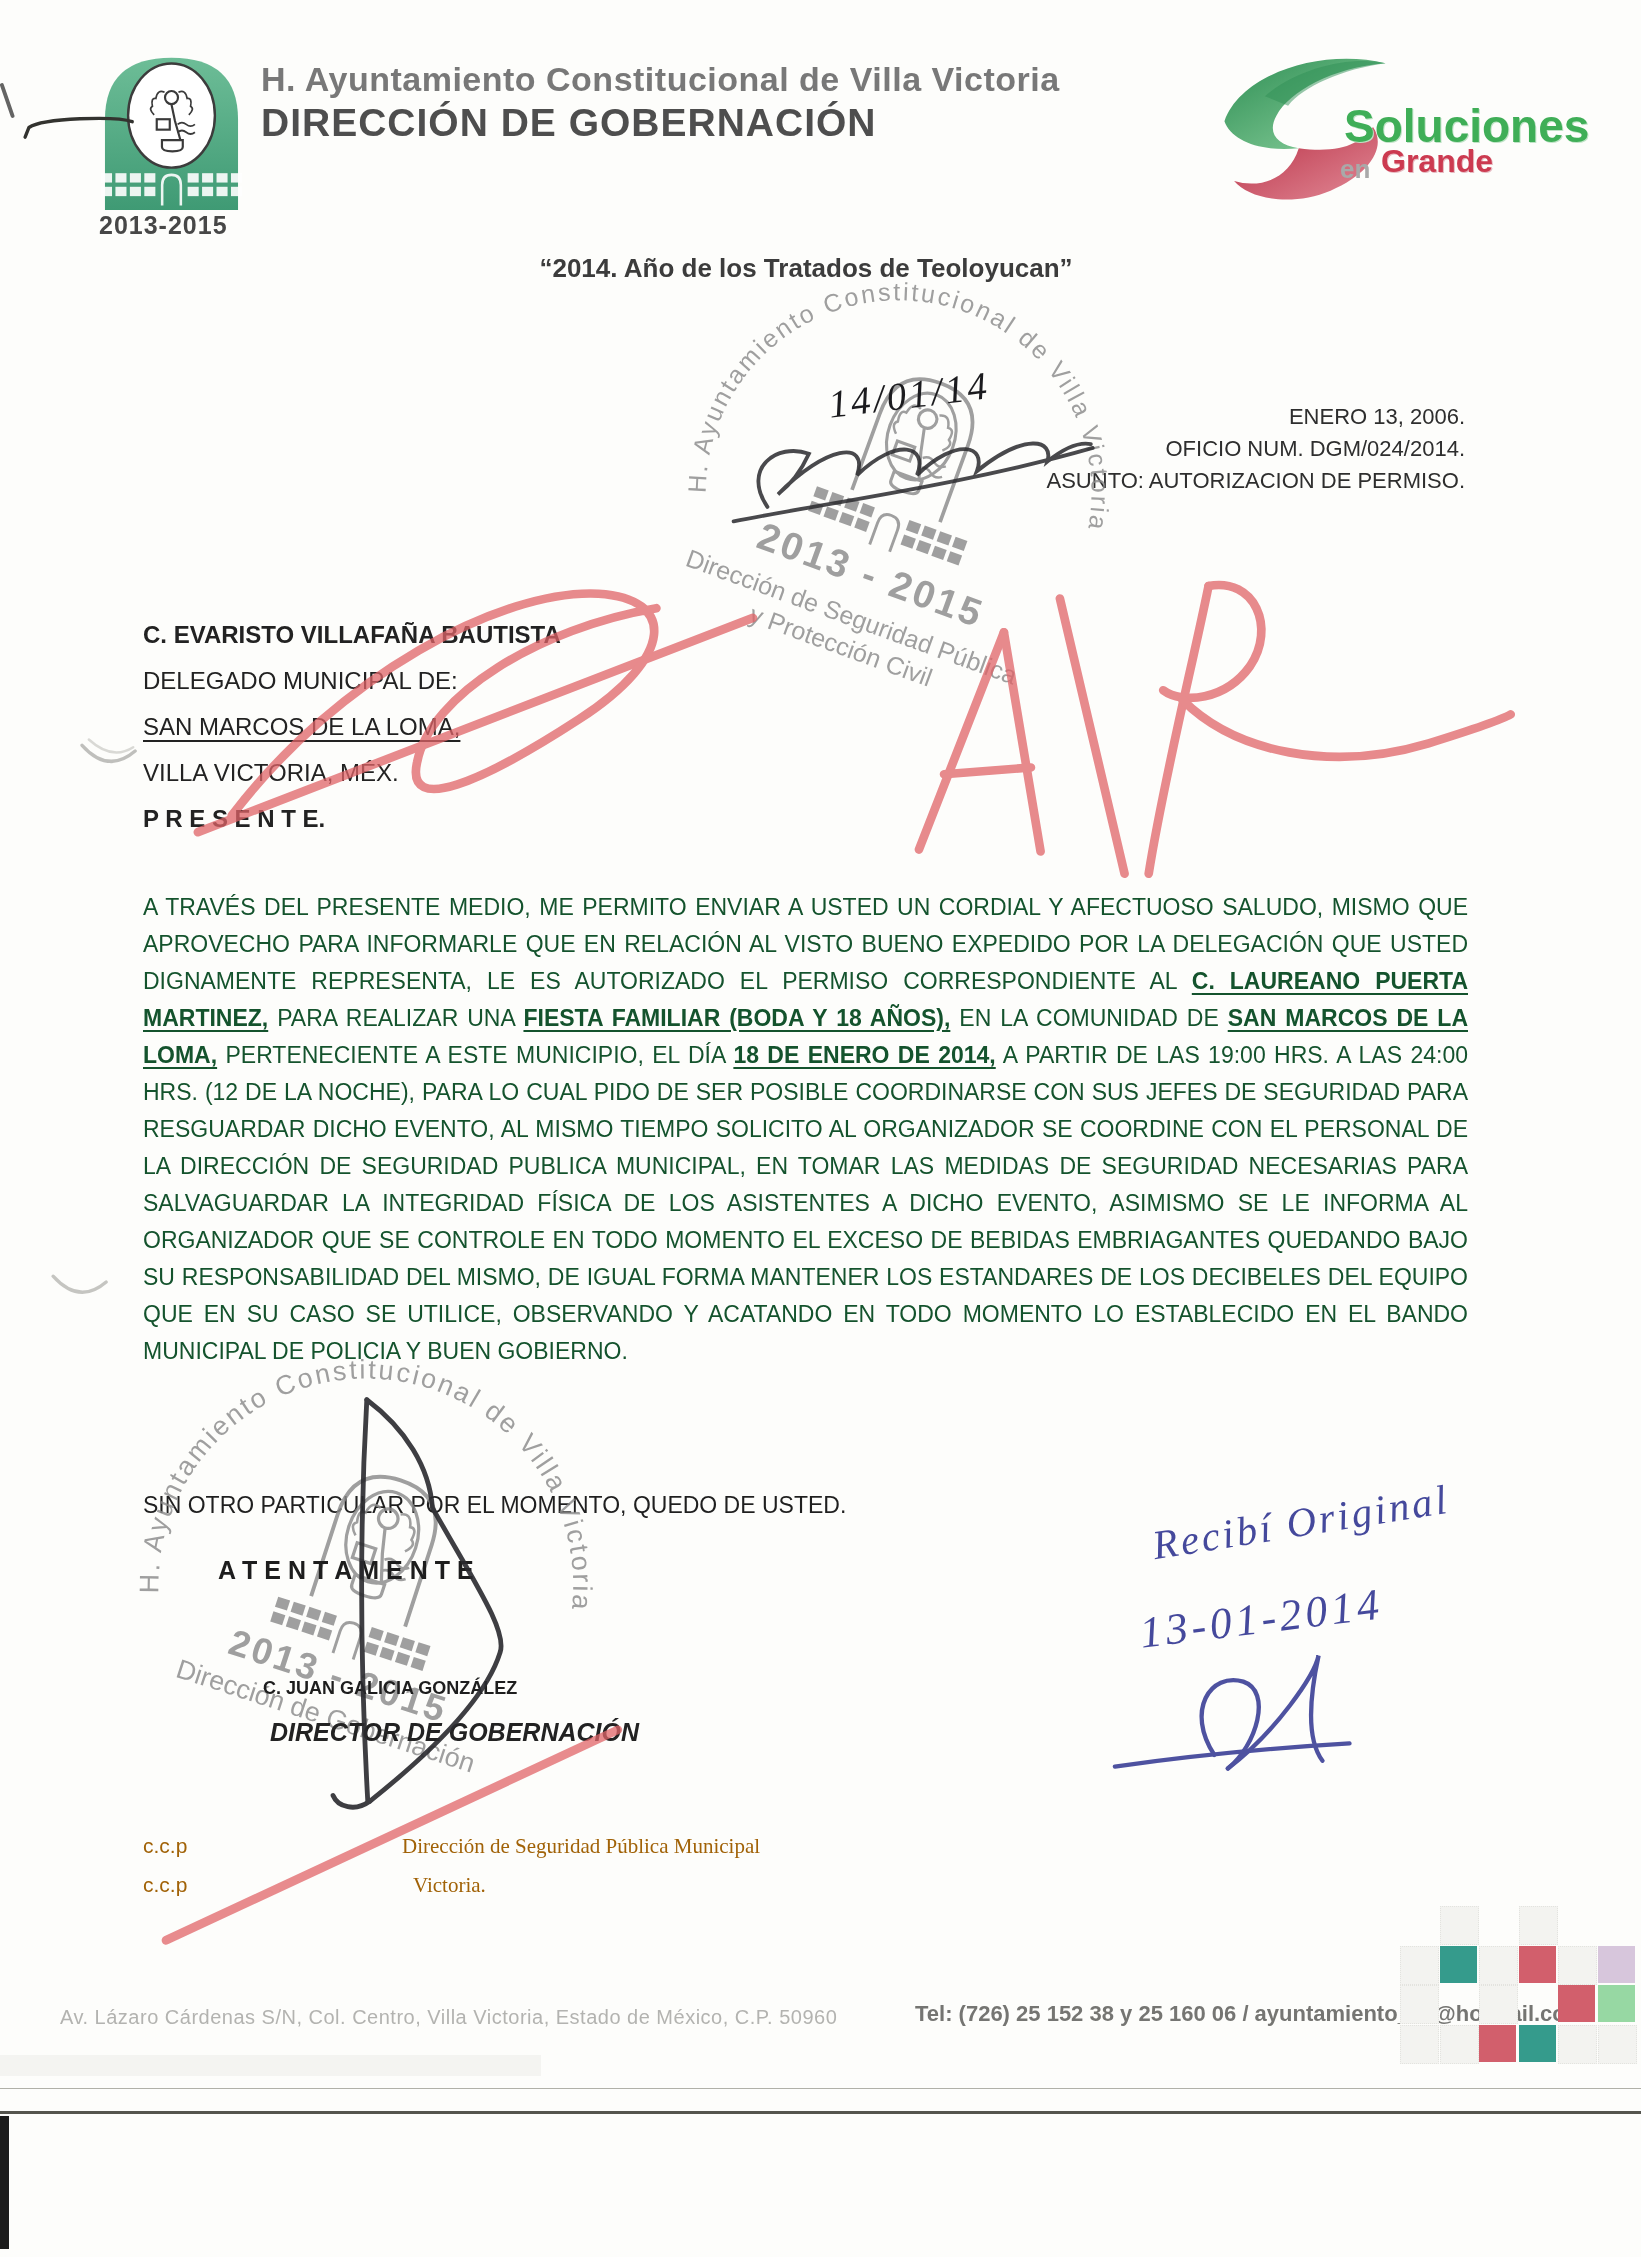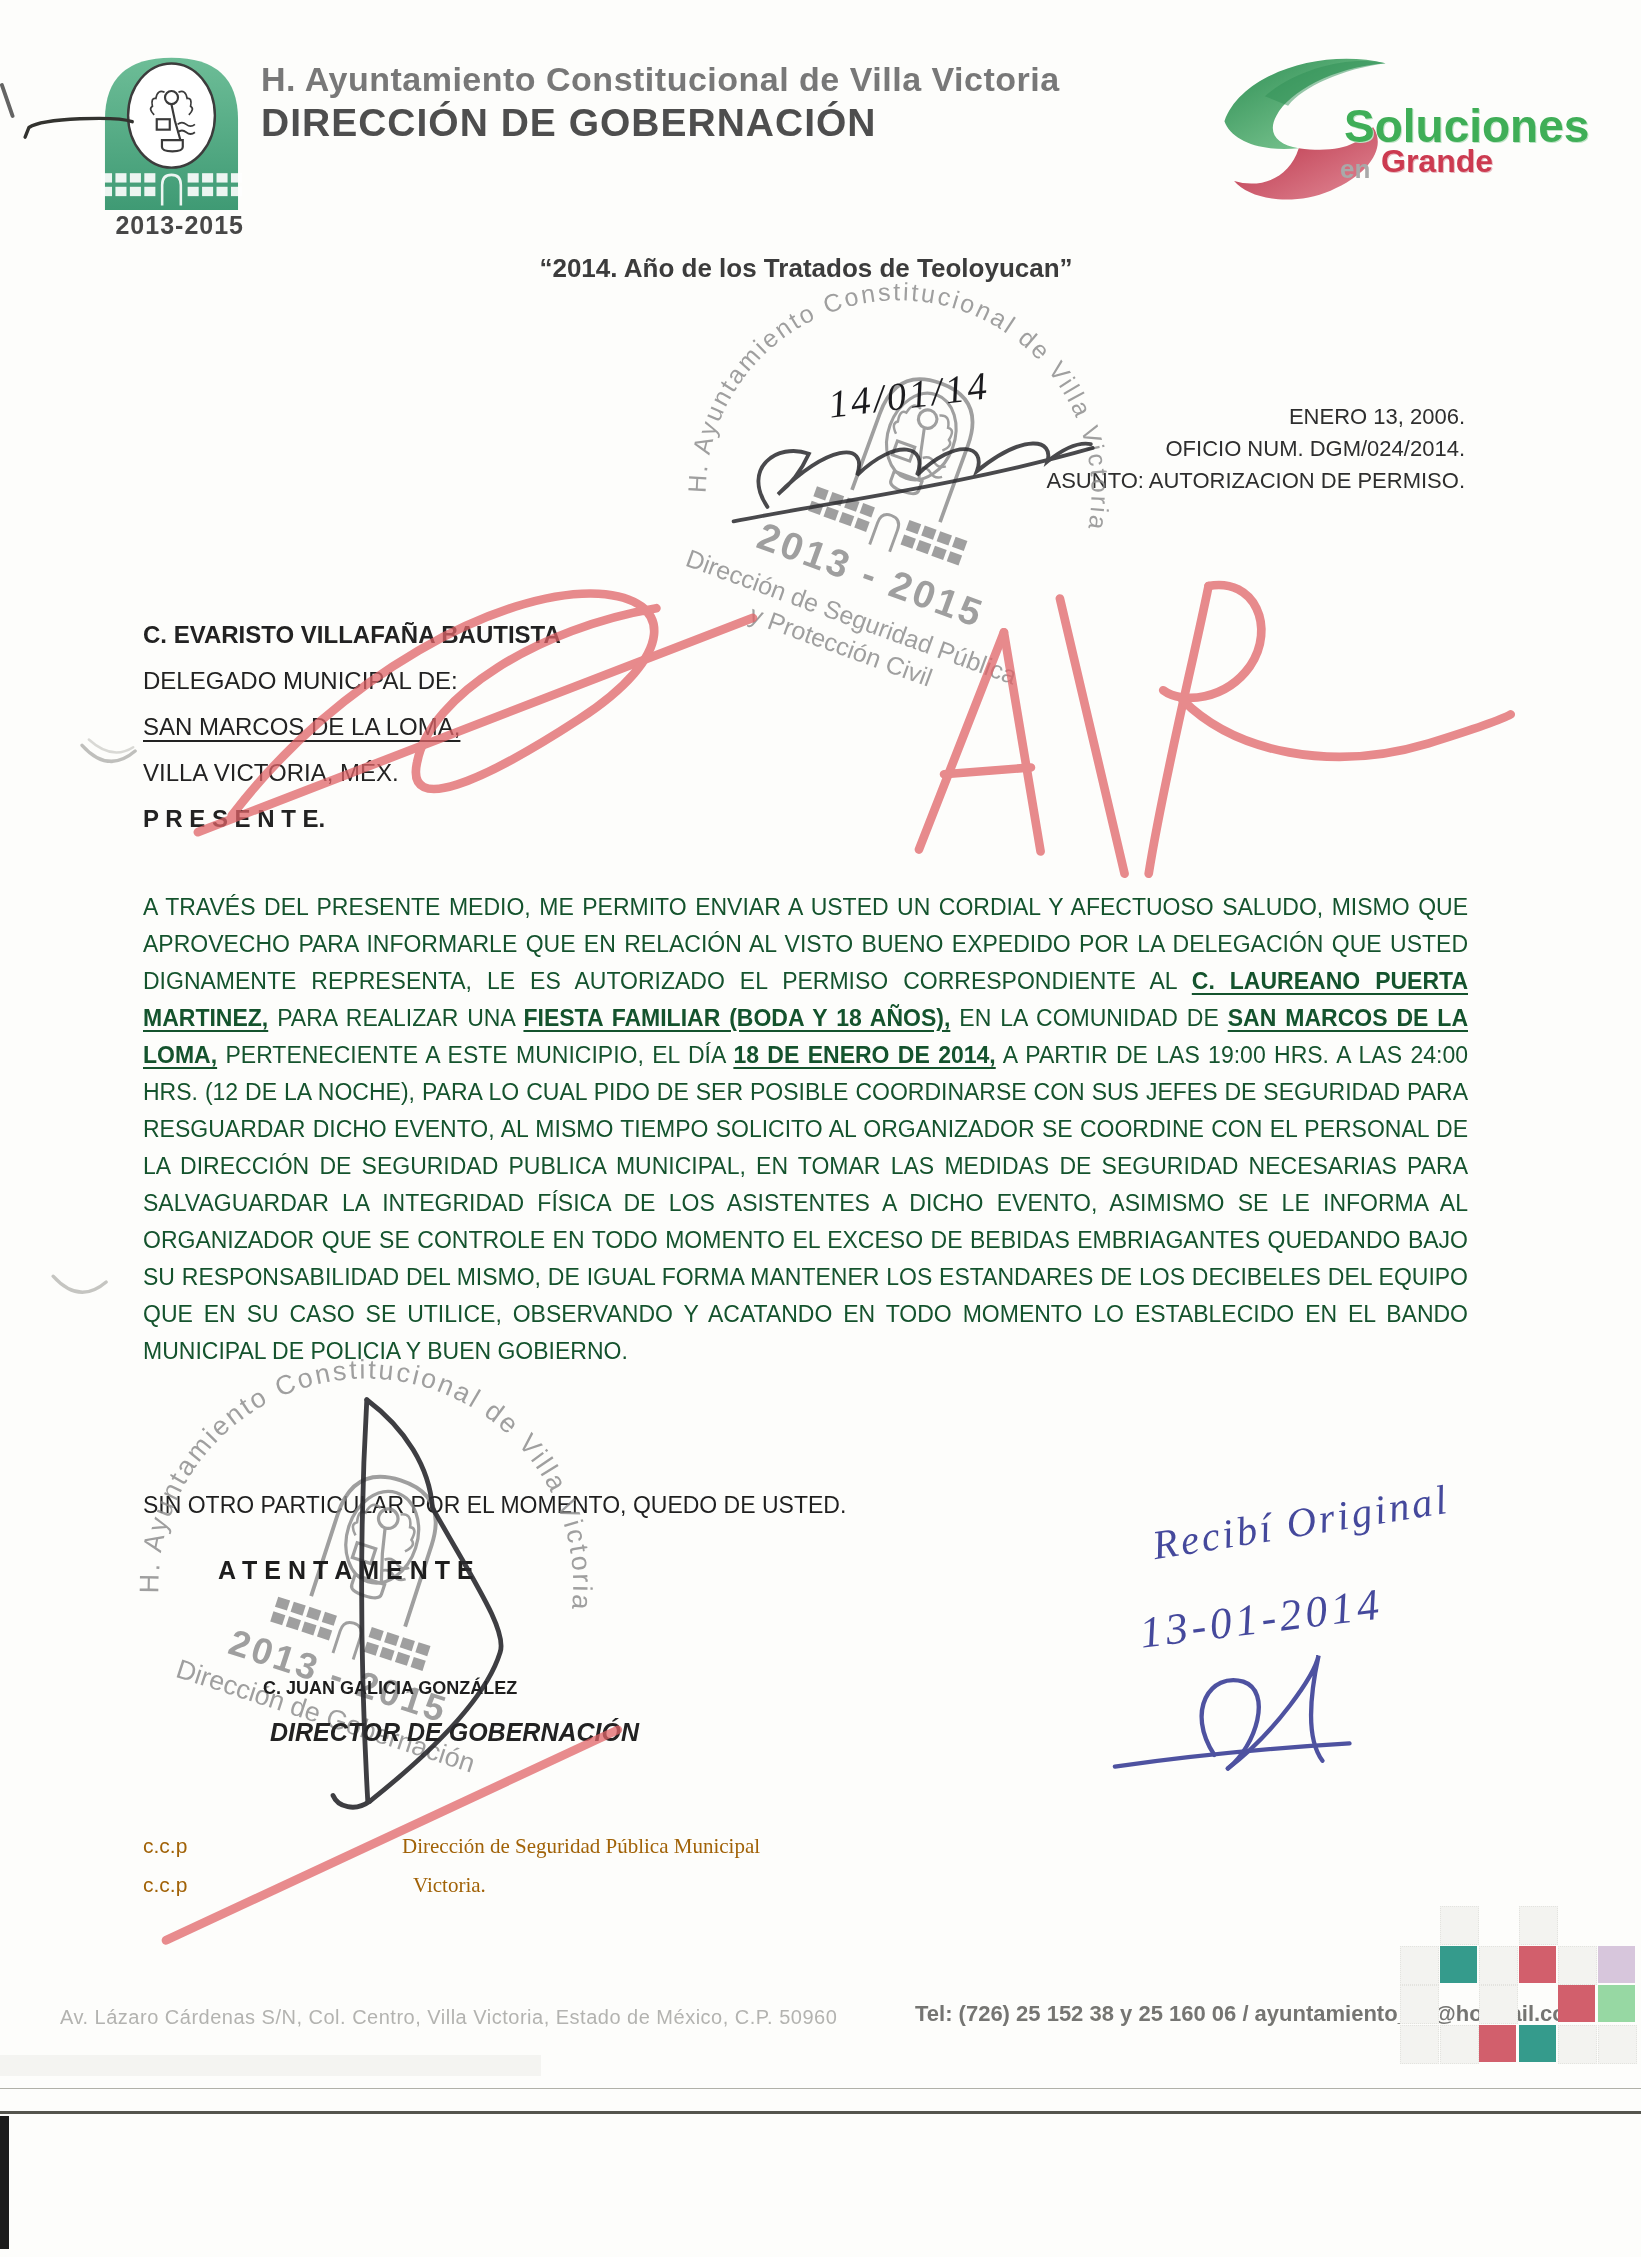--- a/index.html
+++ b/index.html
@@ -1,21 +1,21 @@
 <!DOCTYPE html>
 <html style="--logo-green: #46a47c; --logo-green-dark: #2f8a63; --brand-green: #3fae57; --brand-red: #cc3a50; --stamp-gray: #8b8b8b; --pencil-red: #e06468; --ink-blue: #45499c; --pen-black: #2a2a2e; --text: #1f1f1f; --footer-gray: #b3b3b0; --footer-dark: #757572; --mosaic-teal: #359b8c; --mosaic-red: #d25f6c; --mosaic-green: #97d8a3; --mosaic-lavender: #d7c6dc; --mosaic-faint: #f3f3f0;"><head>
 <meta charset="utf-8">
 <style>
   html,body{margin:0;padding:0;background:#e8e8e6;}
   #page{position:relative;width:1641px;height:2257px;background:#fdfdfb;overflow:hidden;
         font-family:"Liberation Sans",sans-serif;color:var(--text,#1f1f1f);}
   .abs{position:absolute;}
 
   
-  #logo-caption{left:99px;top:211px;width:145px;text-align:right;font-size:25px;font-weight:bold;
+  #logo-caption{left:99px;top:211px;width:145px;text-align:left;font-size:25px;font-weight:bold;
                 color:#474747;letter-spacing:1px;}
   #org-name{left:261px;top:60px;font-size:34px;font-weight:bold;color:#787878;letter-spacing:0.5px;}
   #org-dept{left:261px;top:101px;font-size:39px;font-weight:bold;color:#4e4e4e;letter-spacing:1px;}
   #motto{left:386px;top:253px;width:840px;text-align:center;font-size:26px;font-weight:600;color:#3c3c3c;}
 
   
   #brand{left:1207px;top:46px;width:415px;height:164px;}
   #brand-soluciones{left:137px;top:53px;font-size:46px;font-weight:bold;color:var(--brand-green,#3fae57);
                     position:absolute;text-shadow:1px 1px 0 #bfe3c6;}
   #brand-en{left:133px;top:108px;font-size:26px;font-weight:bold;color:#a9a9a9;position:absolute;}

